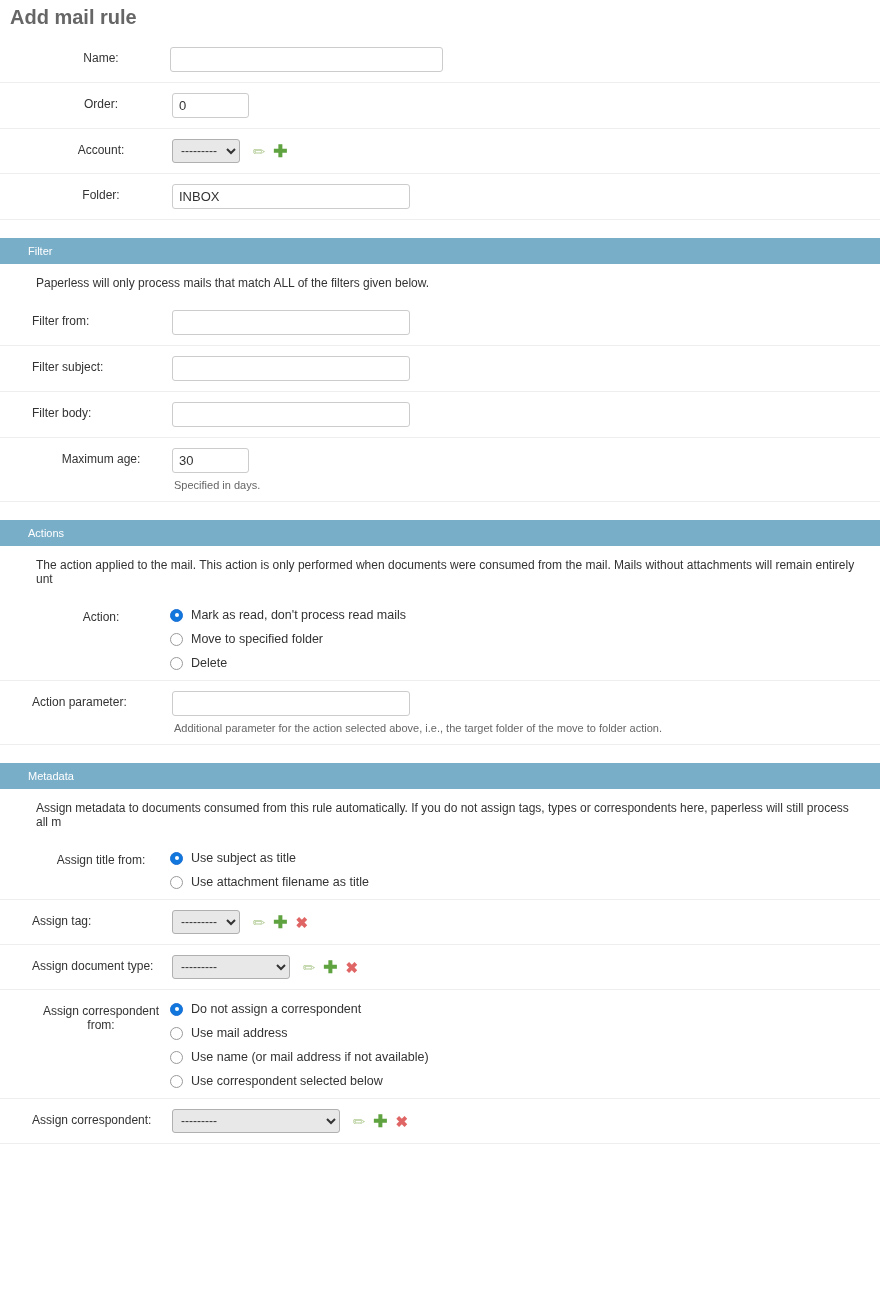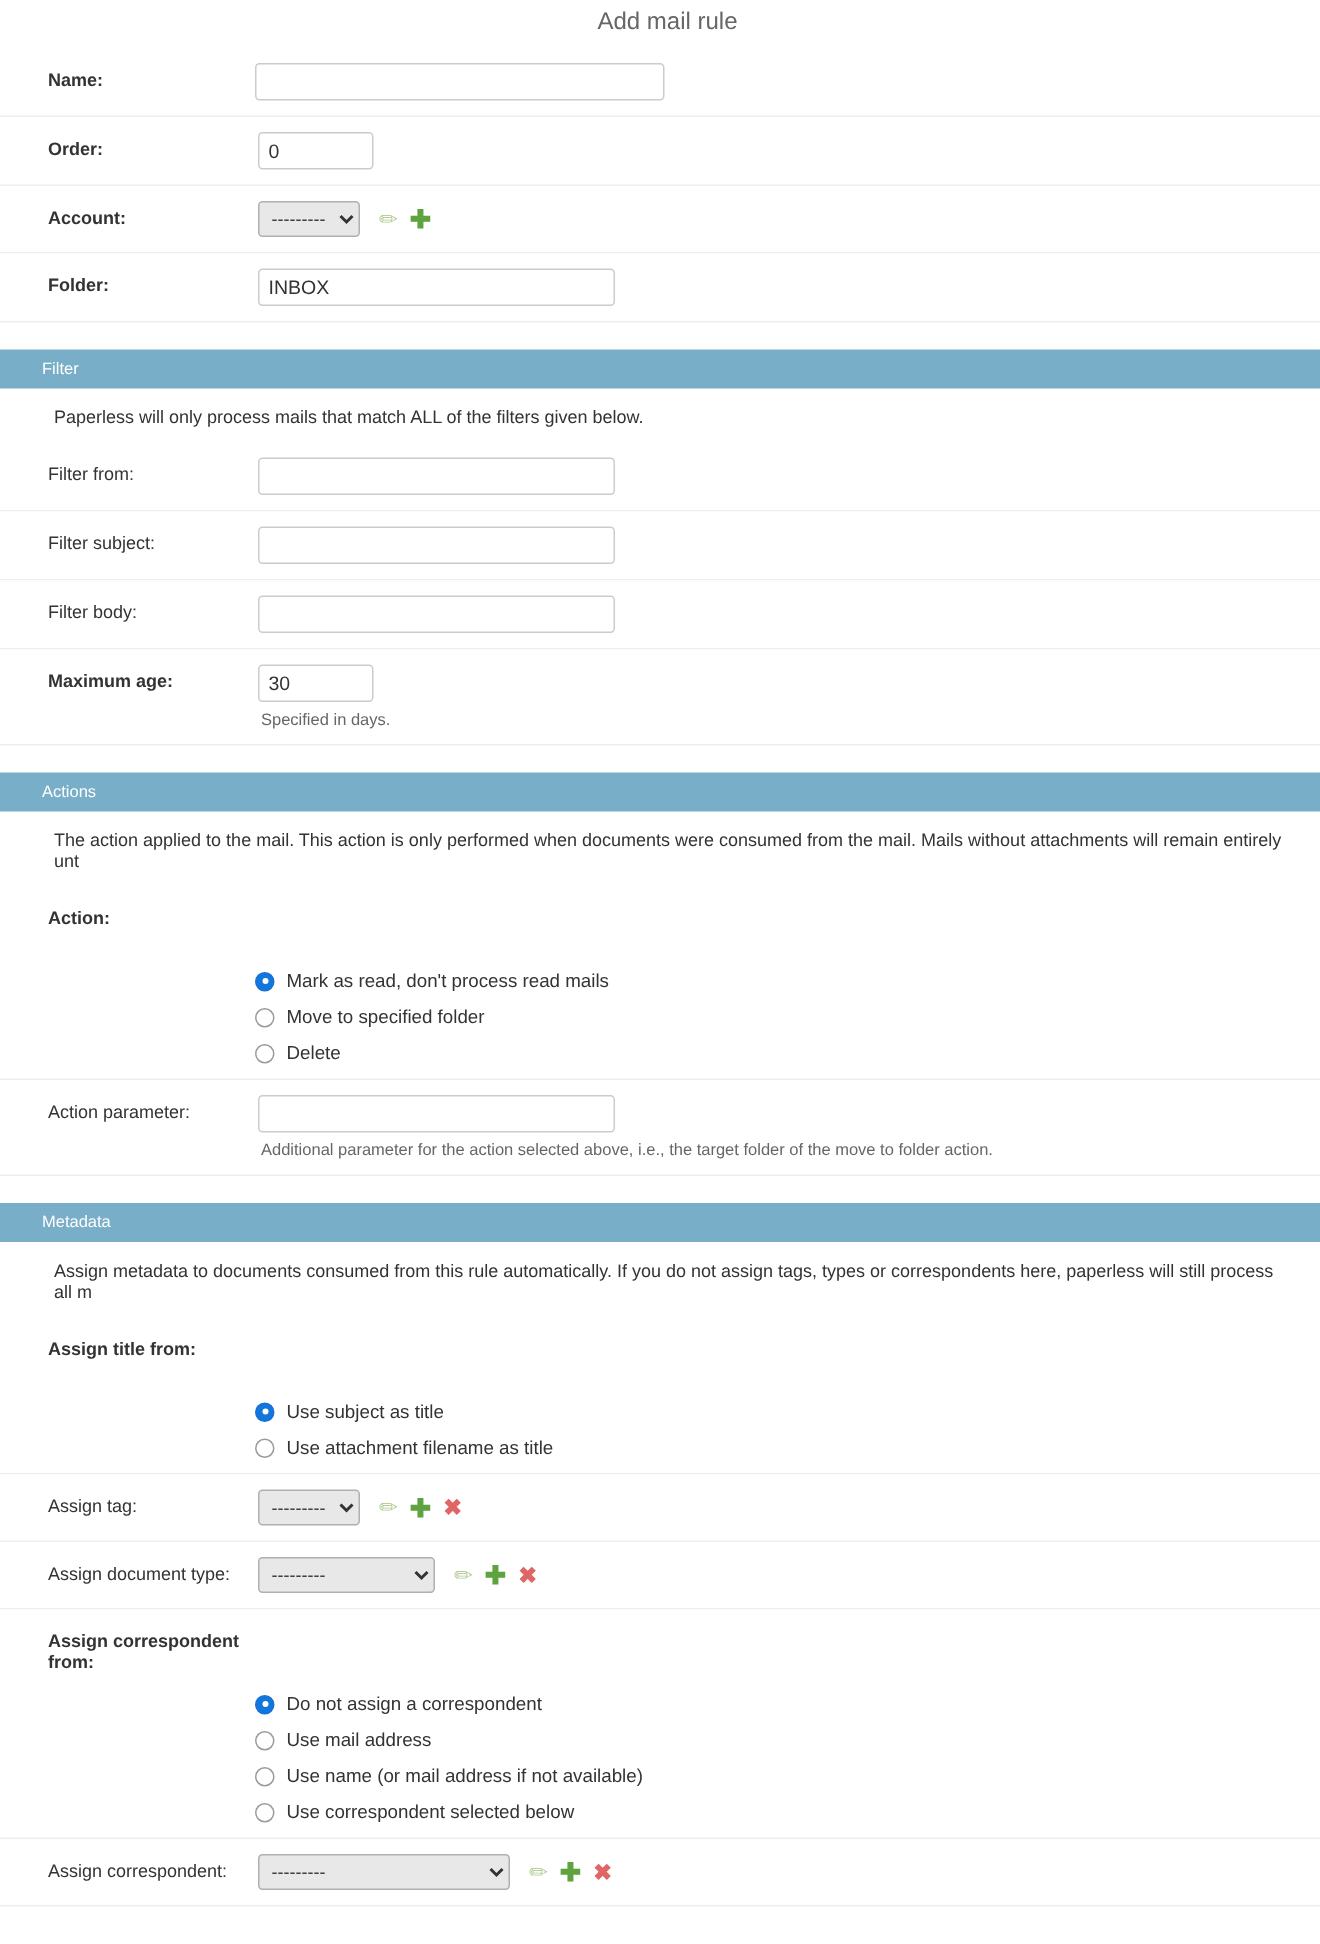--- a/index.html
+++ b/index.html
@@ -10,26 +10,25 @@
   body {
     width: 880px;
     height: 1296px;
     font-family: "Liberation Sans", sans-serif;
     font-size: 13px;
     color: #333333;
     overflow: hidden;
     position: relative;
   }
   .page-title {
-    font-size: 16px;
-    font-weight: normal;
+    font-size: 20px;
+    font-weight: bold;
     color: #666666;
     padding: 6px 0 8px 10px;
     margin: 0;
-    text-align: center;
   }
 
   .form-row {
     display: flex;
     align-items: flex-start;
     border-bottom: 1px solid #eeeeee;
     padding: 10px 0 10px 0;
     min-height: 30px;
     box-sizing: border-box;
     background: #ffffff;
@@ -37,21 +36,21 @@
 
   .row-label {
     width: 170px;
     min-width: 170px;
     padding-left: 32px;
     box-sizing: border-box;
     font-size: 12px;
     color: #333333;
     padding-top: 4px;
   }
-  .row-label.bold { font-weight: bold; }
+  .row-label.bold { font-weight: normal; text-align: center; }
 
   .row-field {
     flex: 1;
     padding-left: 0px;
   }
 
   input[type="text"] {
     font-family: "Liberation Sans", sans-serif;
     font-size: 13px;
     color: #333333;
@@ -120,21 +119,20 @@
     color: #666666;
     padding-top: 6px;
     padding-left: 2px;
   }
 
   .radio-list {
     display: flex;
     flex-direction: column;
     gap: 10px;
     padding-top: 2px;
-    margin-top: 44px;
   }
   .radio-item {
     display: flex;
     align-items: center;
     gap: 8px;
     font-size: 12.5px;
     color: #333333;
   }
   .radio {
     width: 13px;

